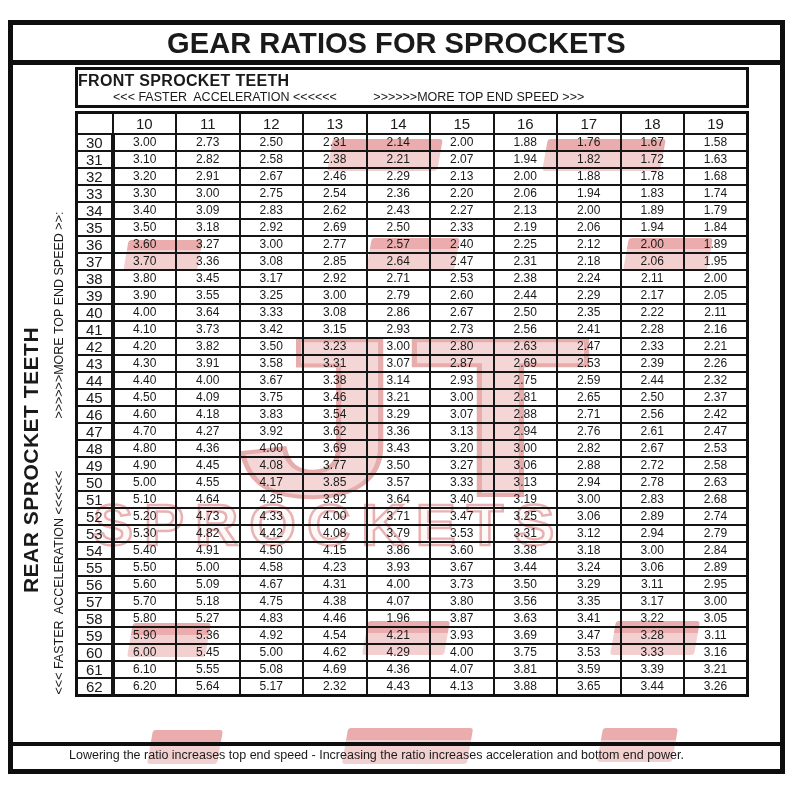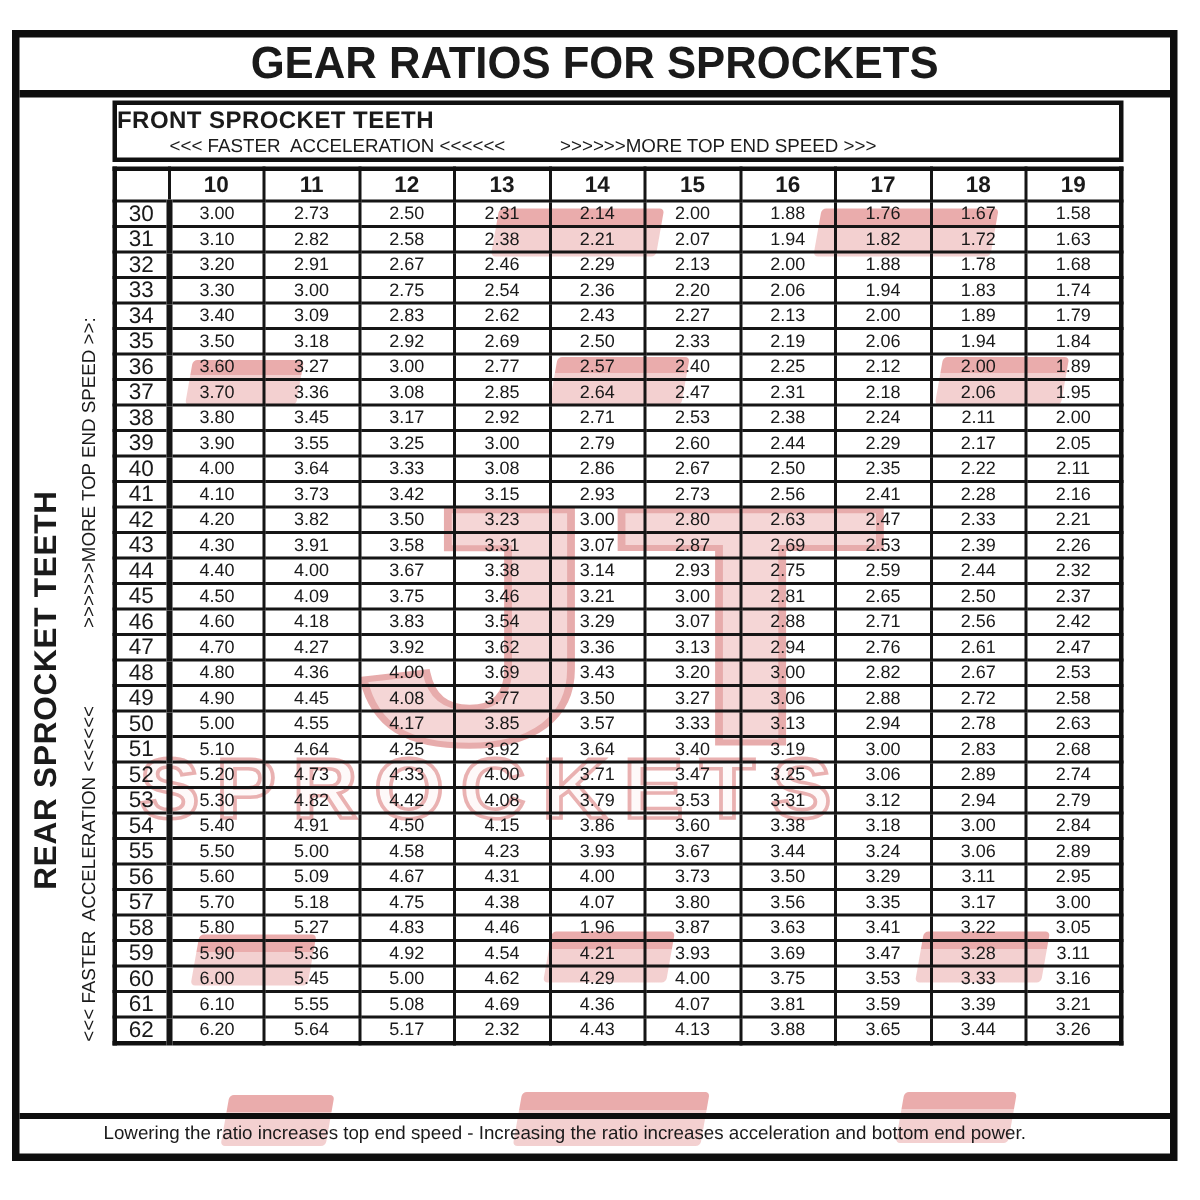--- a/index.html
+++ b/index.html
@@ -43,21 +43,21 @@
   .axis-hints{position:relative;height:17px;font-size:12.5px;}
   .axis-hints .hint-left{position:absolute;left:22%;transform:translateX(-50%);white-space:pre;}
   .axis-hints .hint-right{position:absolute;left:60%;transform:translateX(-50%);white-space:pre;}
 
   table.grid{border-collapse:collapse;table-layout:fixed;width:674px;margin-top:3px;
     background:transparent;}
   table.grid th,table.grid td{border:2px solid #151515;text-align:center;
     padding:0;background:transparent;}
   table.grid{border:3px solid #101010;}
   col.c-corner{width:36px;}
-  table.grid thead th{height:21px;font-size:15px;font-weight:bold;}
+  table.grid thead th{height:21px;font-size:15px;font-weight:normal;}
   table.grid thead th.corner{background:transparent;}
   table.grid tbody td{height:16.5px;font-size:12px;line-height:1;}
   table.grid tbody td.rowhead{font-size:15px;border-right-width:4px;}
 
   
   .footer-bar{position:absolute;left:0;right:0;bottom:0;height:22px;z-index:1;
     border-top:4px solid #0e0e0e;display:flex;align-items:center;
     padding-left:56px;font-size:12.5px;background:transparent;}
 </style>
 </head>

